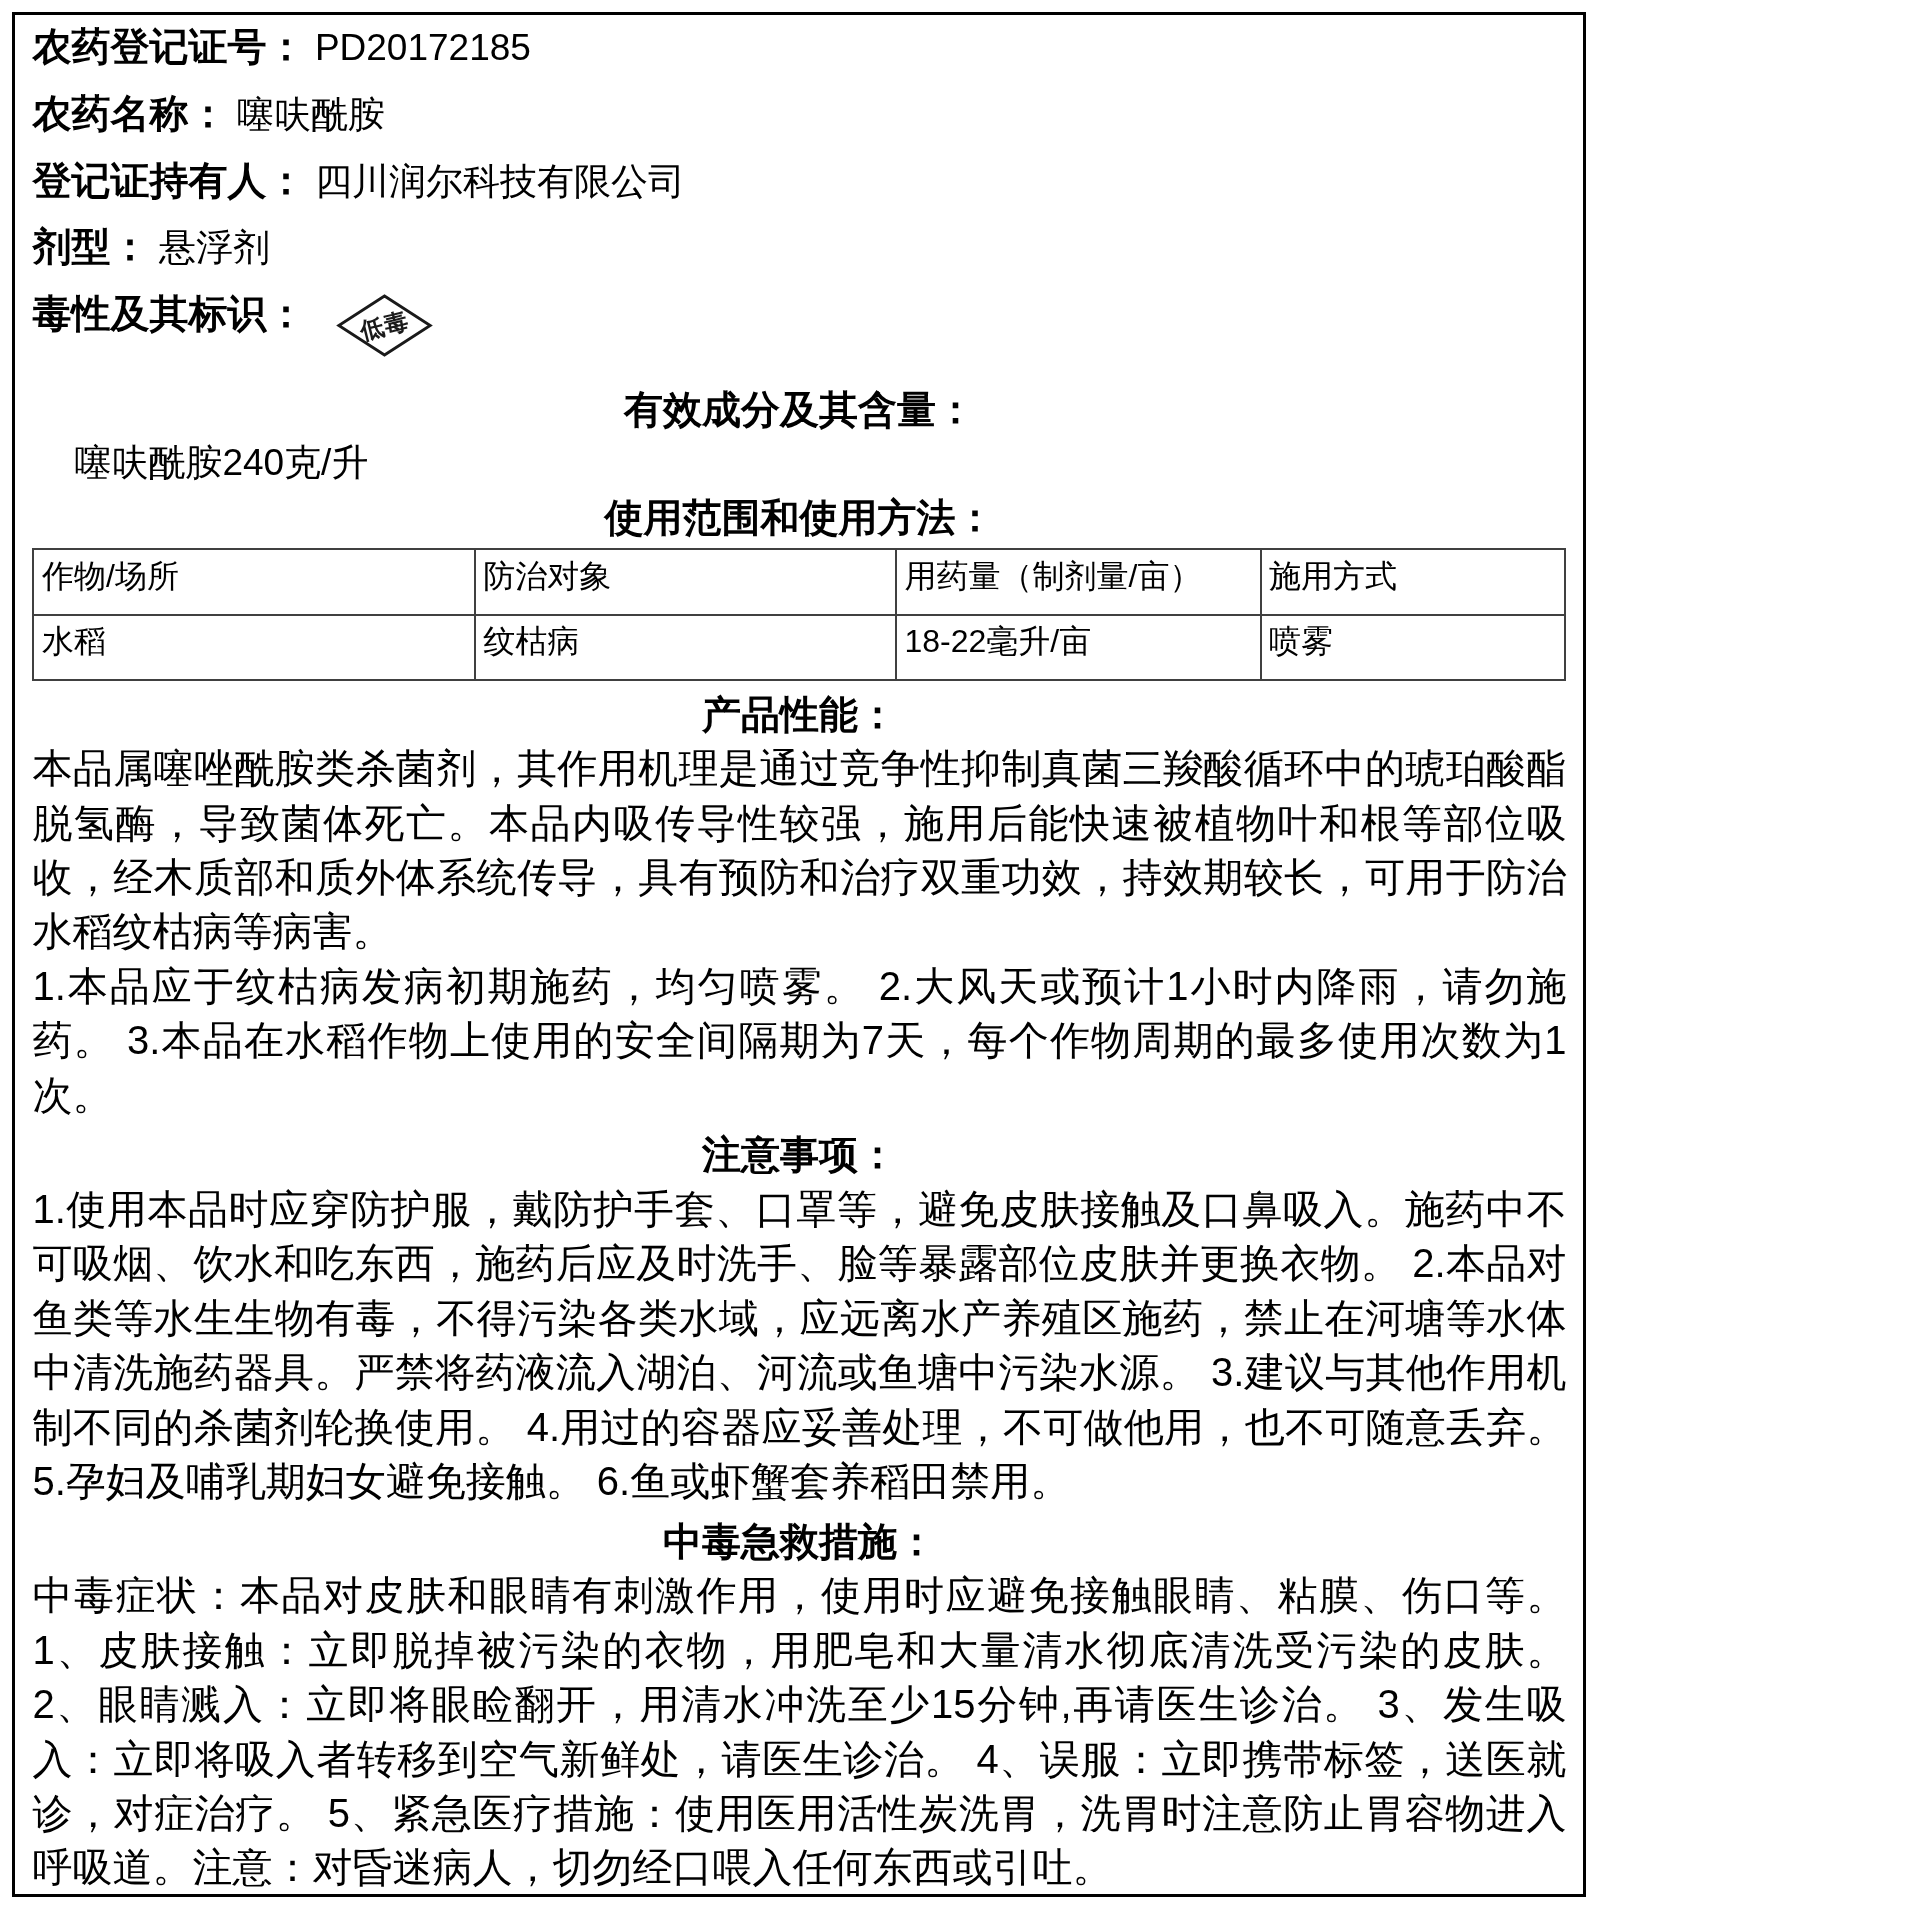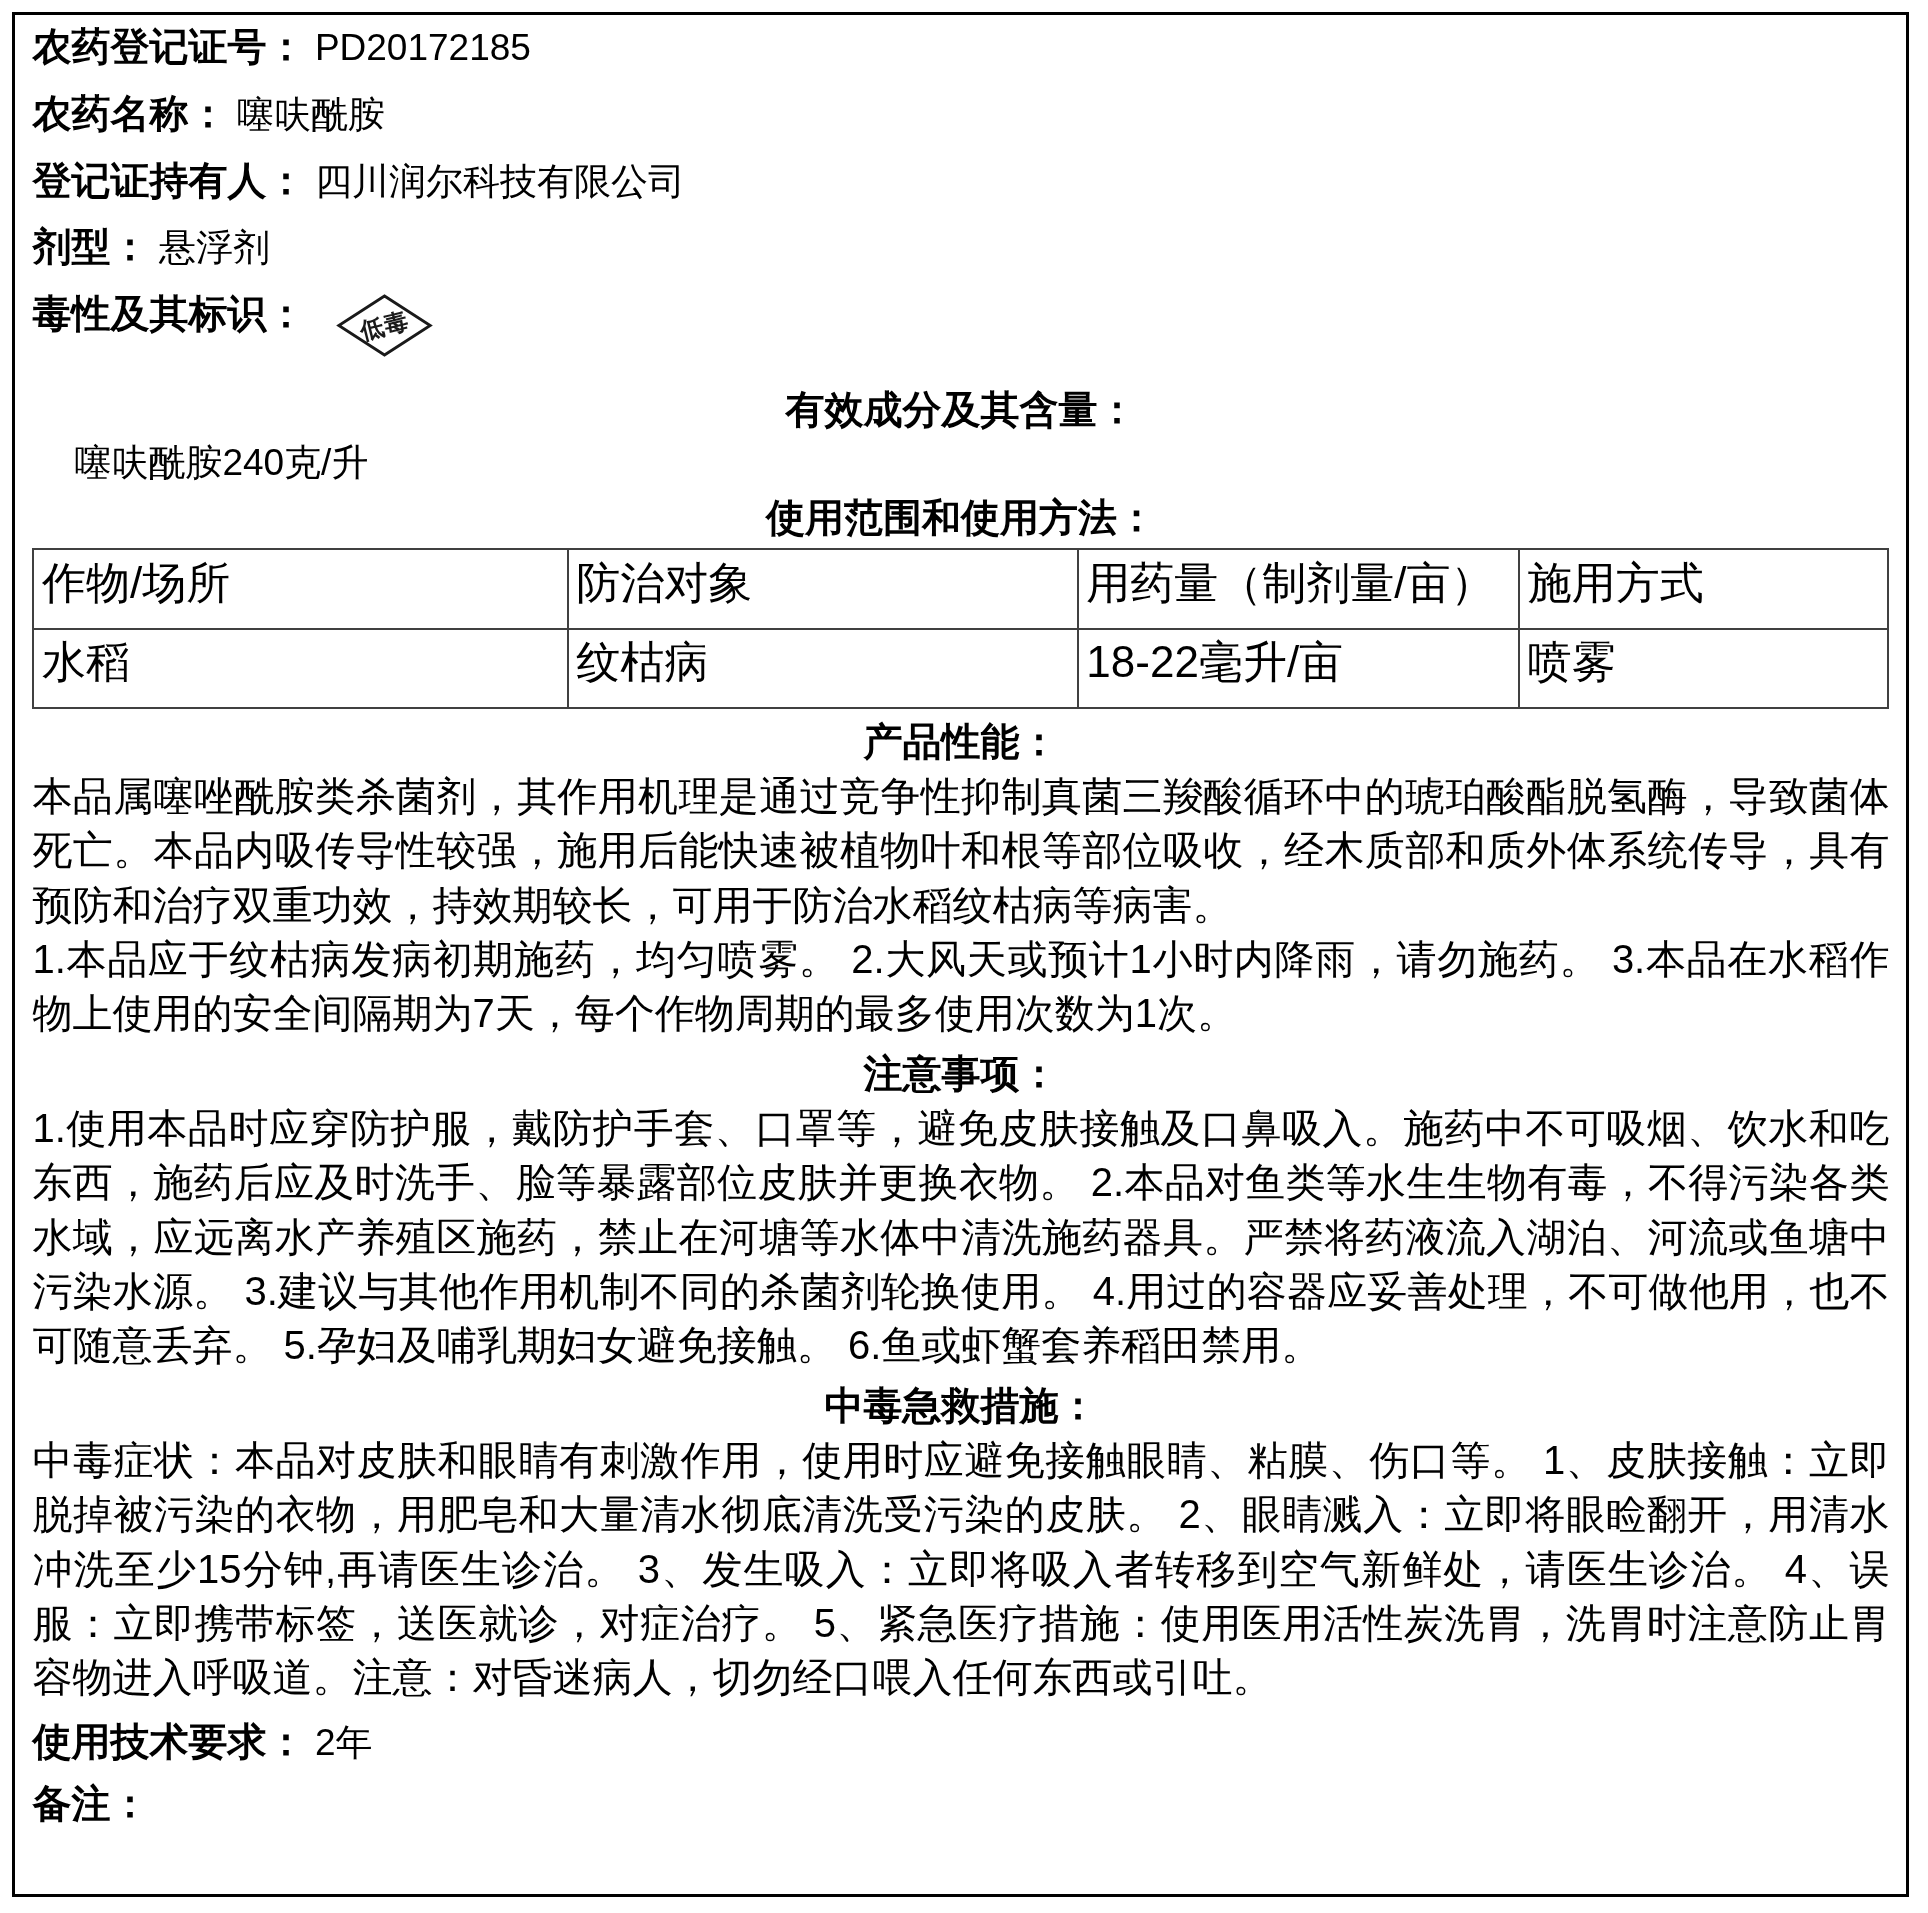--- a/index.html
+++ b/index.html
@@ -3,41 +3,41 @@
 <meta charset="utf-8">
 <style>
   html,body { margin:0; padding:0; background:#ffffff; }
   body {
     width:1929px; height:1914px;
     font-family:"Liberation Sans","DejaVu Sans",sans-serif;
     color:#000;
   }
   .page {
     position:absolute; left:12.4px; top:12.4px;
-    width:1897px; height:1885px;
+    width:1574px; height:1885px;
     border:3.8px solid #000;
     box-sizing:border-box;
     padding:9.5px 17px 0 17px;
     overflow:hidden;
     background:#fff;
   }
   .tfield { font-size:39px; line-height:1.15; margin:0 0 22px 0; }
   .lbl { font-weight:bold; }
   .val { font-weight:normal; font-size:37px; margin-left:9.5px; }
   .tox-row { display:flex; align-items:flex-start; gap:30px; margin:0 0 28.5px 0; }
   .tox-row .lbl { font-size:39px; line-height:1.15; }
   .tox-badge { margin-top:0; flex:0 0 auto; }
   .dshape { fill:#ffffff; stroke:#1a1a1a; stroke-width:3; }
   .dtext { font-size:25px; font-weight:bold; fill:#1a1a1a; letter-spacing:1px; }
   h2 { font-size:39px; font-weight:bold; line-height:1.15; margin:11.4px 0 3.8px 0;text-align:center; }
   .ing-val { font-size:37px; margin:9.5px 0 7.6px 42px; line-height:1.15; }
   table { width:100%; border-collapse:collapse; table-layout:fixed; margin-top:7.6px; }
   th,td {
     border:2.9px solid #404040;
-    font-size:44px; font-weight:400; text-align:left; vertical-align:top;
+    font-size:32px; font-weight:400; text-align:left; vertical-align:top;
     padding:7.6px 7.6px 19px 7.6px; line-height:1.15;
   }
   .c1{width:28.8%;} .c2{width:27.5%;} .c3{width:23.8%;} .c4{width:19.9%;}
   p.body { font-size:40px; line-height:1.36; margin:0; text-align:justify; }
   #bottom-fields { margin-top:15px; }
   #bottom-fields .tfield { margin:0 0 17px 0; }
 </style>
 </head>
 <body>
 

